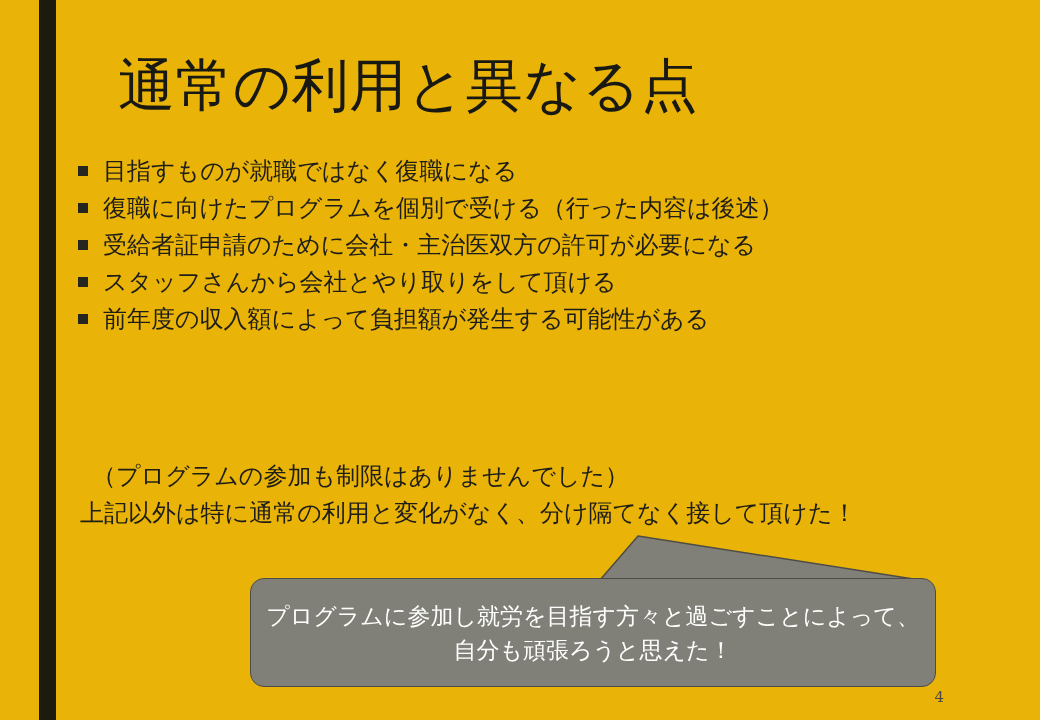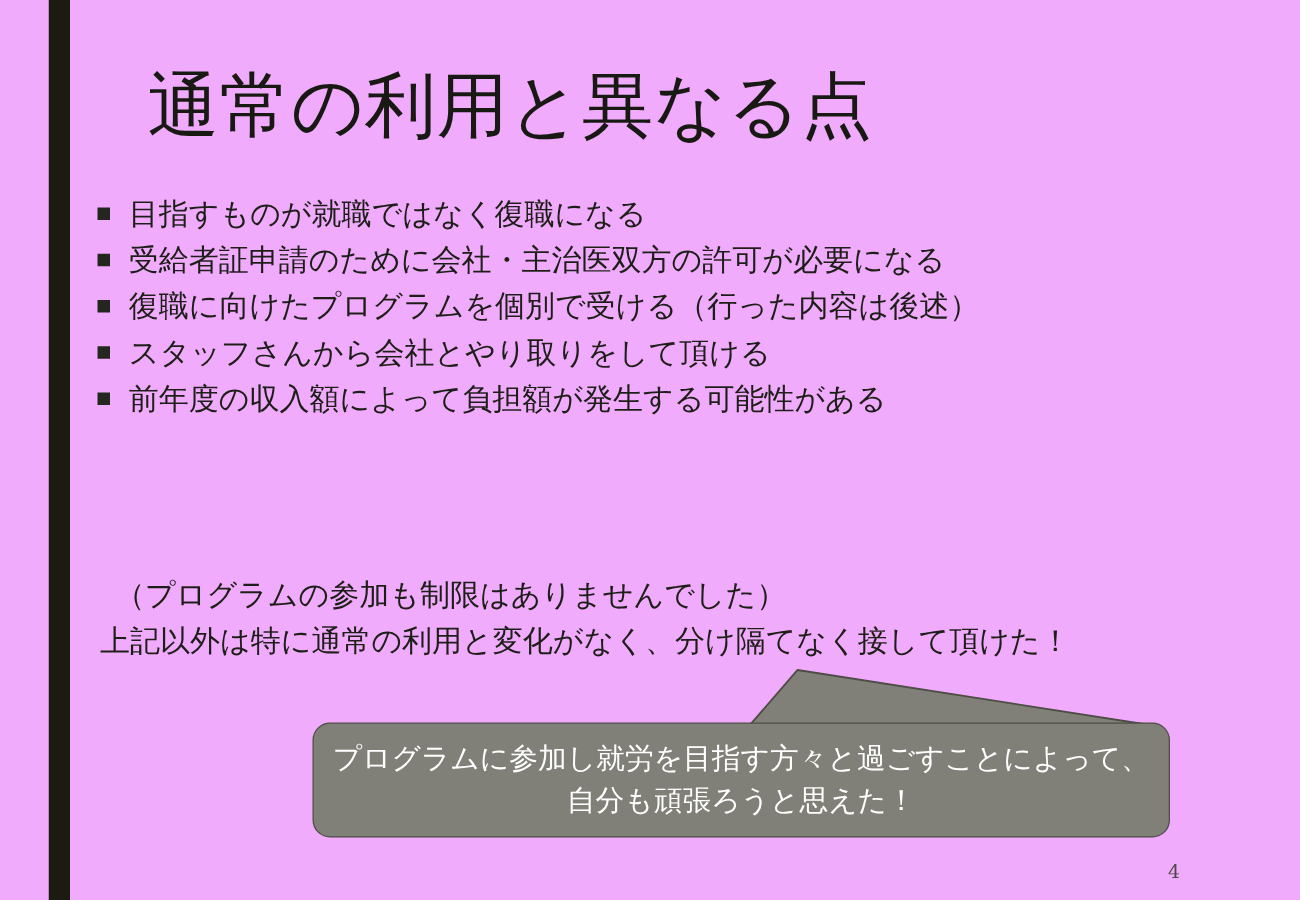--- a/index.html
+++ b/index.html
@@ -8,21 +8,21 @@
     padding: 0;
     background: #ffffff;
   }
   body {
     font-family: "Liberation Serif", "DejaVu Serif", serif;
   }
   #slide {
     position: relative;
     width: 1040px;
     height: 720px;
-    background: #f0abfc;
+    background: #eab308;
     overflow: hidden;
   }
   
   #left-bar {
     position: absolute;
     left: 39px;
     top: 0;
     width: 17px;
     height: 720px;
     background: #1b1b10;
@@ -87,21 +87,21 @@
   }
   .closing-line.indent {
     padding-left: 12px;
   }
   
   #callout {
     position: absolute;
     left: 250px;
     top: 578px;
     width: 686px;
-    height: 92px;
+    height: 109px;
     background: #808078;
     border: 1.5px solid #4d4d46;
     border-radius: 14px;
     box-sizing: border-box;
     display: flex;
     flex-direction: column;
     align-items: center;
     justify-content: center;
     z-index: 2;
   }
@@ -147,26 +147,26 @@
   <div id="bullets">
 
     <div class="bullet-row">
       <span class="bullet-marker"></span>
       <span class="bullet-text">目指すものが就職ではなく復職になる</span>
     </div>
 
 
     <div class="bullet-row">
       <span class="bullet-marker"></span>
-      <span class="bullet-text">受給者証申請のために会社・主治医双方の許可が必要になる</span>
+      <span class="bullet-text">復職に向けたプログラムを個別で受ける（行った内容は後述）</span>
     </div>
 
     <div class="bullet-row">
       <span class="bullet-marker"></span>
-      <span class="bullet-text">復職に向けたプログラムを個別で受ける（行った内容は後述）</span>
+      <span class="bullet-text">受給者証申請のために会社・主治医双方の許可が必要になる</span>
     </div>
 
     <div class="bullet-row">
       <span class="bullet-marker"></span>
       <span class="bullet-text">スタッフさんから会社とやり取りをして頂ける</span>
     </div>
 
     <div class="bullet-row">
       <span class="bullet-marker"></span>
       <span class="bullet-text">前年度の収入額によって負担額が発生する可能性がある</span>

